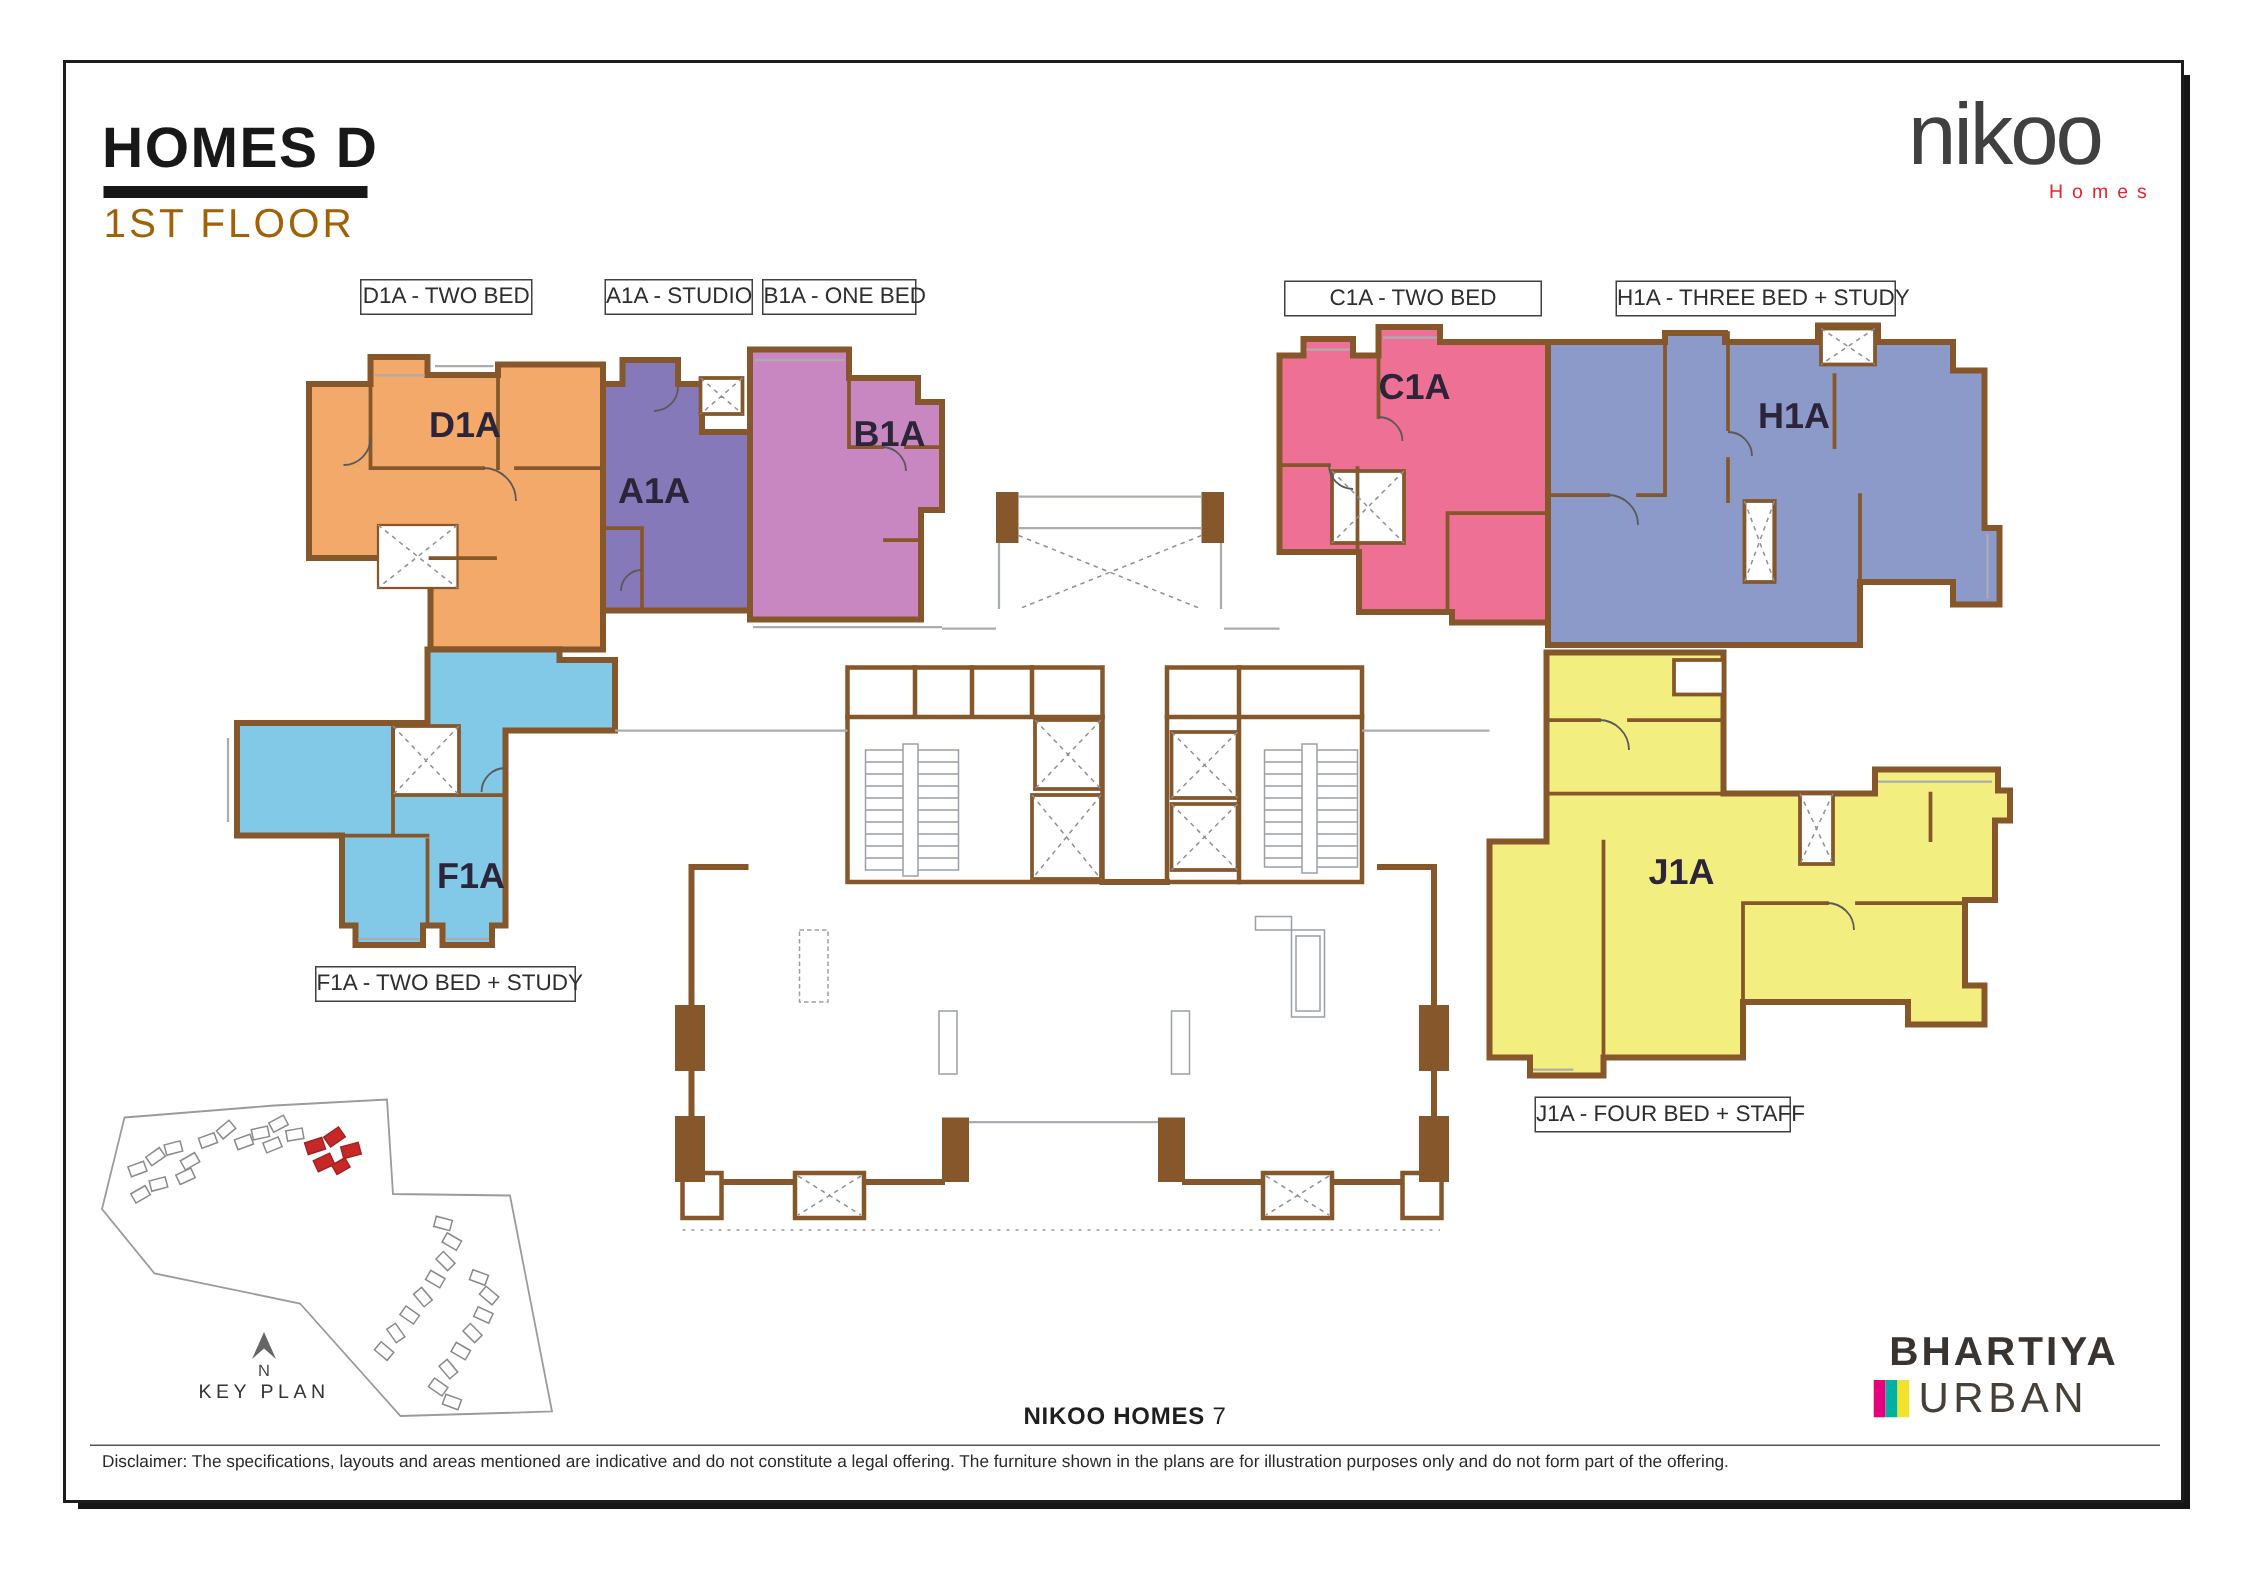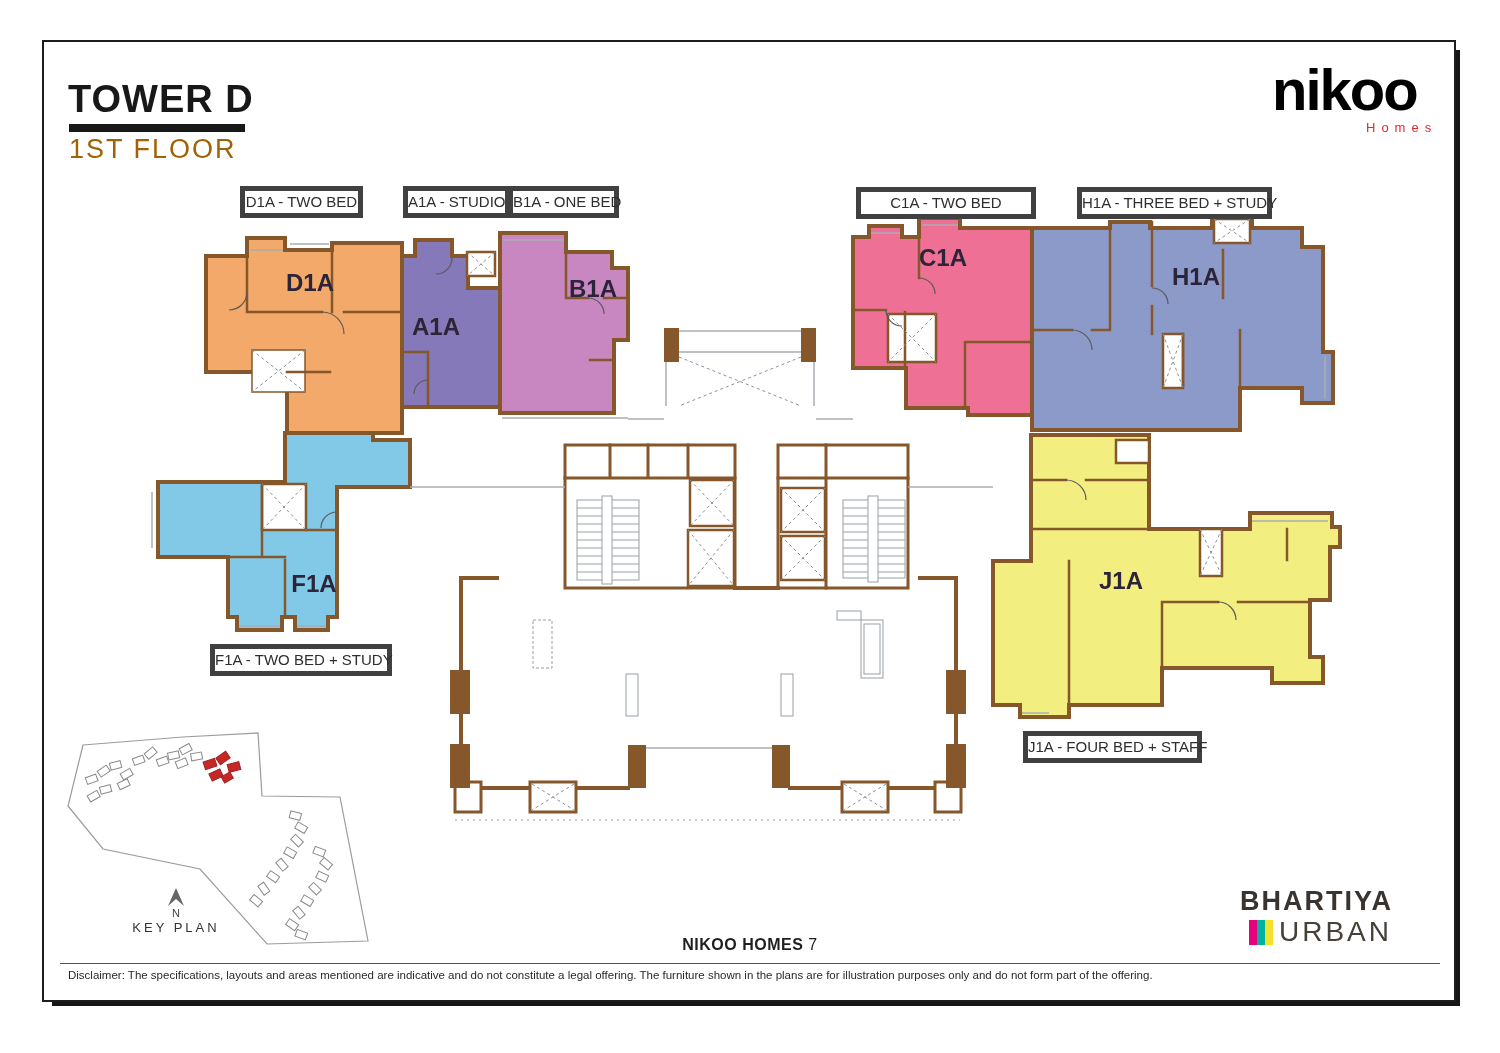--- a/index.html
+++ b/index.html
@@ -7,52 +7,52 @@
           font-family:"Liberation Sans", sans-serif; overflow:hidden; }
 
   .frame { position:absolute; left:42px; top:40px; width:1410px; height:958px;
            border:2px solid #1c1c1c; box-shadow:7px 7px 0 -3px #161616; }
 
   .title { position:absolute; left:68px; top:78px; font-size:38px; font-weight:bold;
            letter-spacing:1px; color:#181818; }
   .title-underline { position:absolute; left:69px; top:124px; width:176px; height:8px; background:#181818; }
   .subtitle { position:absolute; left:69px; top:134px; font-size:27px; color:#a16207; letter-spacing:2px; }
 
-  .nikoo-text { position:absolute; left:1272px; top:56px; font-size:58px; font-weight:bold;
-                color:#000000; letter-spacing:-2px; }
+  .nikoo-text { position:absolute; left:1272px; top:56px; font-size:58px; font-weight:normal;
+                color:#404040; letter-spacing:-2px; }
   .nikoo-sub  { position:absolute; left:1366px; top:120px; font-size:13px; color:#e8252d; letter-spacing:6px; }
 
   .plan-svg { position:absolute; left:0; top:0; width:1500px; height:1053px; }
 
-  .ulabel { position:absolute; height:22px; line-height:22px; border:5px solid #404040;
+  .ulabel { position:absolute; height:22px; line-height:22px; border:1px solid #404040;
             background:#fff; text-align:center; font-size:15px; color:#2e2e2e; white-space:nowrap; }
 
   .project-name { position:absolute; left:560px; top:936px; width:380px; text-align:center;
                   font-size:16px; color:#1f1f1f; letter-spacing:0.5px; }
   .project-name b { font-weight:bold; }
 
-  .bhartiya  { position:absolute; left:1240px; top:886px; width:192px; text-align:left;
+  .bhartiya  { position:absolute; left:1240px; top:886px; width:192px; text-align:center;
                font-size:27px; font-weight:bold; letter-spacing:2px; color:#3a3430; }
   .urban-row { position:absolute; left:1200px; top:916px; width:192px; display:flex;
                justify-content:flex-end; align-items:center; gap:6px; }
   .urban-text { font-size:28px; color:#474039; letter-spacing:3px; }
 
   .disc-sep   { position:absolute; left:60px; top:963px; width:1380px; height:1px; background:#555; }
   .disc-line1 { position:absolute; left:68px; top:969px; font-size:11.5px; color:#2a2a2a; }
   .disc-line2 { position:absolute; left:68px; top:983px; font-size:11.5px; color:#2a2a2a; }
   .disc-line2 b { font-weight:bold; }
 </style>
 </head>
 <body>
 
 <div class="page">
 
   <div class="frame"></div>
 
-  <div class="title">TOWER D</div>
+  <div class="title">HOMES D</div>
   <div class="title-underline"></div>
   <div class="subtitle">1ST FLOOR</div>
 
   <div class="nikoo-text">nikoo</div>
   <div class="nikoo-sub">Homes</div>
 
   <svg class="plan-svg" viewBox="0 0 1500 1053">
 
     <g stroke-width="4" fill="none" stroke-linecap="square" stroke="#85572b">
 

